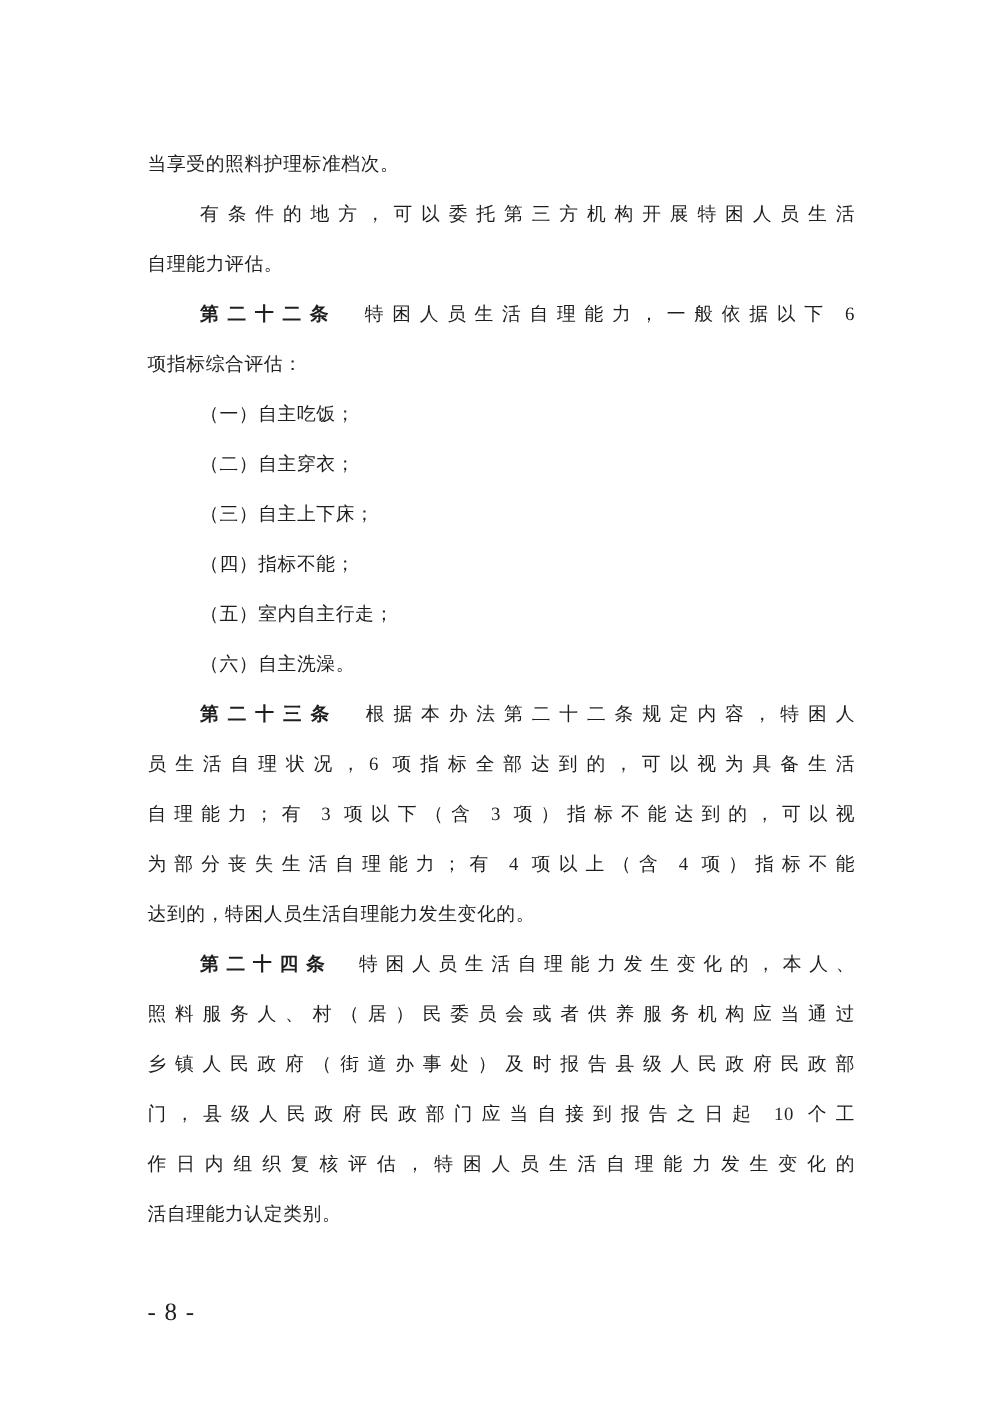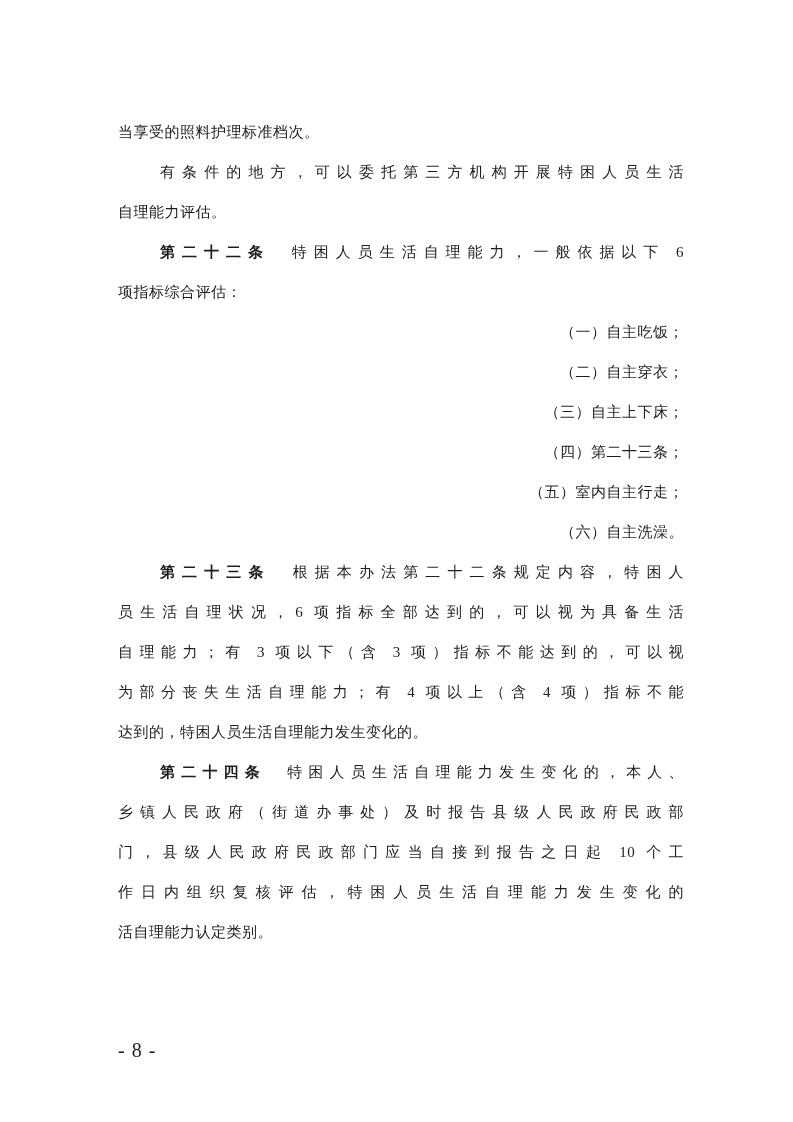--- a/index.html
+++ b/index.html
@@ -16,21 +16,21 @@
   .body-text {
     position: absolute;
     left: 118px;
     top: 112px;
     width: 566px;
     font-size: 15px;
     line-height: 40px;
     letter-spacing: 0.5px;
   }
   .line { height: 40px; white-space: pre-wrap; }
-  .line.indent { text-indent: 42px; text-align: right; }
+  .line.indent { text-indent: 42px; }
   .line.fill { text-align: justify; text-align-last: justify; font-family: Liberation Serif, serif; }
   .art { font-weight: bold; margin-top: 34px; }
   .footer {
     position: absolute;
     left: 118px;
     top: 1036px;
     font-size: 20px;
     line-height: 28px;
     letter-spacing: 1px;
     color: #1e1e1e;
@@ -42,29 +42,30 @@
 <div class="page">
   <div class="body-text">
     <div class="line"><span>当享受的照料护理标准档次。</span></div>
     <div class="line indent fill"><span>有条件的地方，可以委托第三方机构开展特困人员生活</span></div>
     <div class="line"><span>自理能力评估。</span></div>
     <div class="line indent fill"><span class="art">第二十二条</span><span>　特困人员生活自理能力，一般依据以下 6</span></div>
     <div class="line"><span>项指标综合评估：</span></div>
     <div class="line indent"><span>（一）自主吃饭；</span></div>
     <div class="line indent"><span>（二）自主穿衣；</span></div>
     <div class="line indent"><span>（三）自主上下床；</span></div>
-    <div class="line indent"><span>（四）第二十三条；</span></div>
+    <div class="line indent"><span>（四）指标不能；</span></div>
     <div class="line indent"><span>（五）室内自主行走；</span></div>
     <div class="line indent"><span>（六）自主洗澡。</span></div>
     <div class="line indent fill"><span class="art">第二十三条</span><span>　根据本办法第二十二条规定内容，特困人</span></div>
     <div class="line fill"><span>员生活自理状况，6 项指标全部达到的，可以视为具备生活</span></div>
     <div class="line fill"><span>自理能力；有 3 项以下（含 3 项）指标不能达到的，可以视</span></div>
     <div class="line fill"><span>为部分丧失生活自理能力；有 4 项以上（含 4 项）指标不能</span></div>
     <div class="line"><span>达到的，特困人员生活自理能力发生变化的。</span></div>
     <div class="line indent fill"><span class="art">第二十四条</span><span>　特困人员生活自理能力发生变化的，本人、</span></div>
+    <div class="line fill"><span>照料服务人、村（居）民委员会或者供养服务机构应当通过</span></div>
     <div class="line fill"><span>乡镇人民政府（街道办事处）及时报告县级人民政府民政部</span></div>
     <div class="line fill"><span>门，县级人民政府民政部门应当自接到报告之日起 10 个工</span></div>
     <div class="line fill"><span>作日内组织复核评估，特困人员生活自理能力发生变化的</span></div>
     <div class="line"><span>活自理能力认定类别。</span></div>
   </div>
 
   <div class="footer">- 8 -</div>
 </div>
 
 </body></html>

